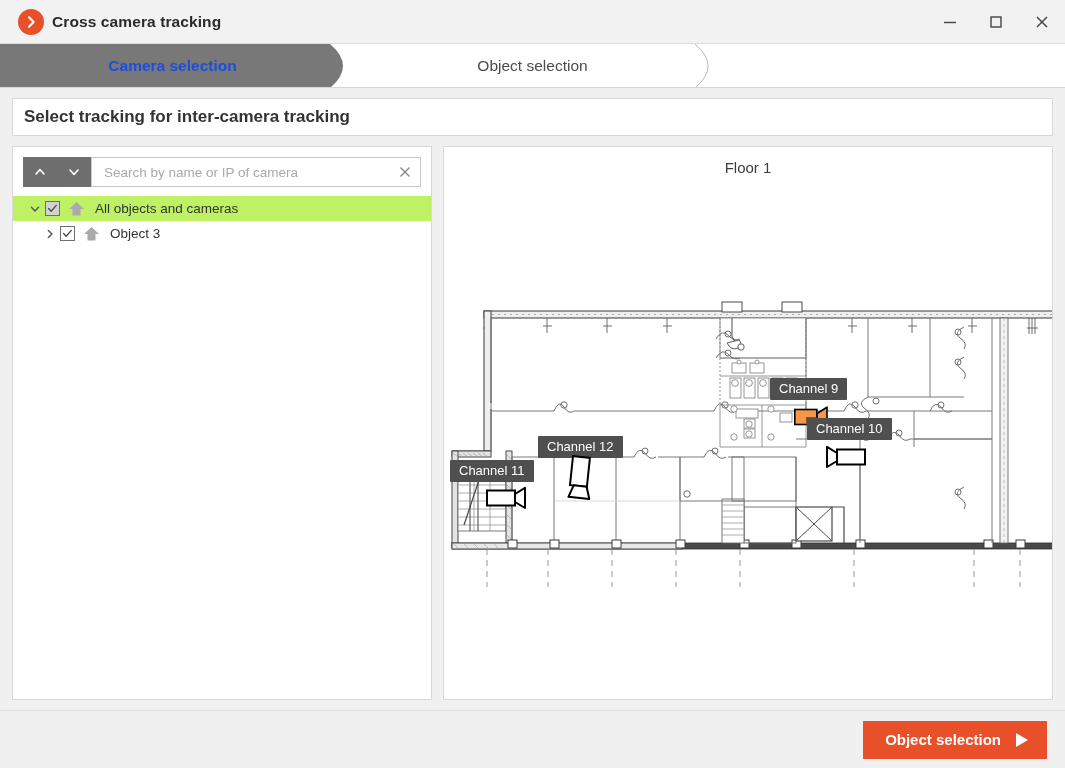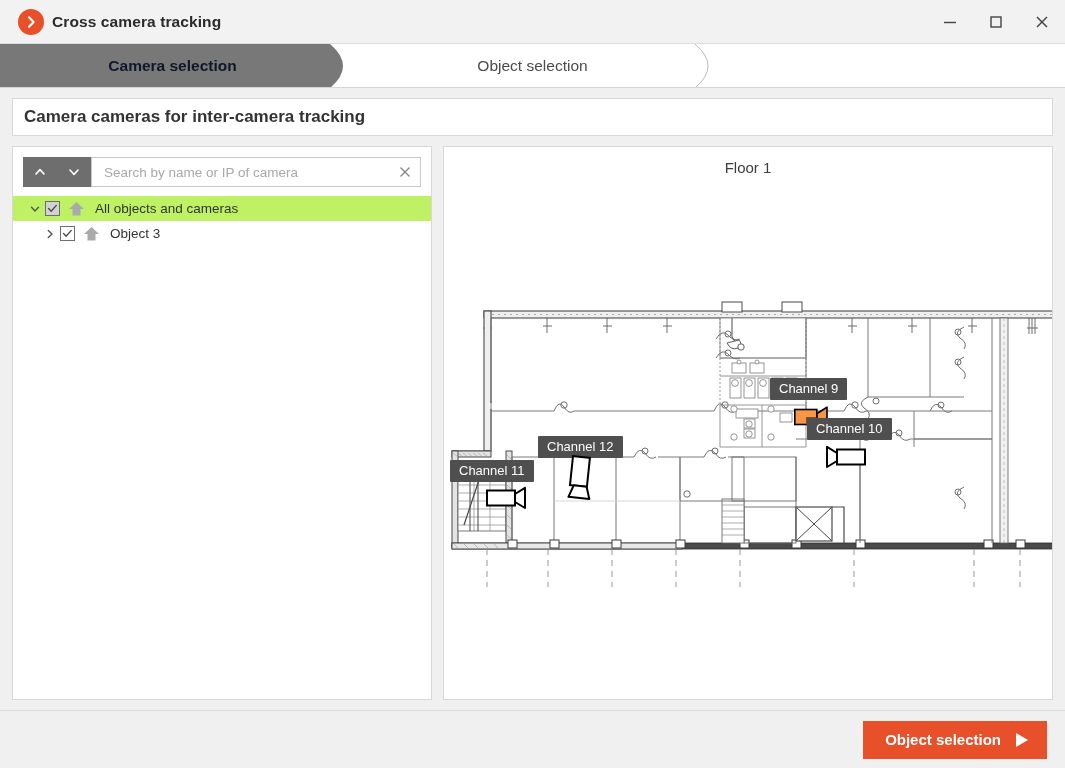--- a/index.html
+++ b/index.html
@@ -61,21 +61,21 @@
     position: relative;
     overflow: hidden;
   }
   .tabs-svg { position: absolute; inset: 0; display: block; }
   .tab-label {
     position: absolute; top: 0; height: 44px;
     display: flex; align-items: center; justify-content: center;
     font-size: 15.5px;
     cursor: default;
   }
-  .tab-label.active { color: #0f172a; font-weight: bold; }
+  .tab-label.active { color: #1d4ed8; font-weight: bold; }
   .tab-label.inactive { color: #4b4b4b; }
   #tab0 { left: 0; width: 345px; }
   #tab1 { left: 345px; width: 375px; }
   #tab2 { left: 720px; width: 345px; }
 
   
   .heading-wrap { padding: 10px 12px 0 12px; flex: 0 0 auto; }
   .heading {
     background: #ffffff;
     border: 1px solid #d8d8d8;
@@ -233,21 +233,21 @@
       <path d="M0,0 L330,0 Q356,22 330,44 L0,44 Z" fill="#787878"></path>
 
       <path d="M695,0 Q721,22 695,44" fill="none" stroke="#b9b9b9" stroke-width="1"></path>
       <line x1="0" y1="43.5" x2="1065" y2="43.5" stroke="#d6d6d6" stroke-width="1"></line>
     </svg>
     <div class="tab-label active" id="tab0">Camera selection</div>
     <div class="tab-label inactive" id="tab1">Object selection</div>
   </div>
 
   <div class="heading-wrap">
-    <div class="heading">Camera cameras for inter-camera tracking</div>
+    <div class="heading">Select tracking for inter-camera tracking</div>
   </div>
 
   <div class="main">
 
     <div class="panel left-panel">
 
       <div class="tree-toolbar">
         <div class="nav-btn">
           <svg width="14" height="14" viewBox="0 0 14 14" aria-hidden="true">
             <path d="M3 9 L7 4.6 L11 9" fill="none" stroke="#ffffff" stroke-width="1.6" stroke-linecap="round" stroke-linejoin="round"></path>

